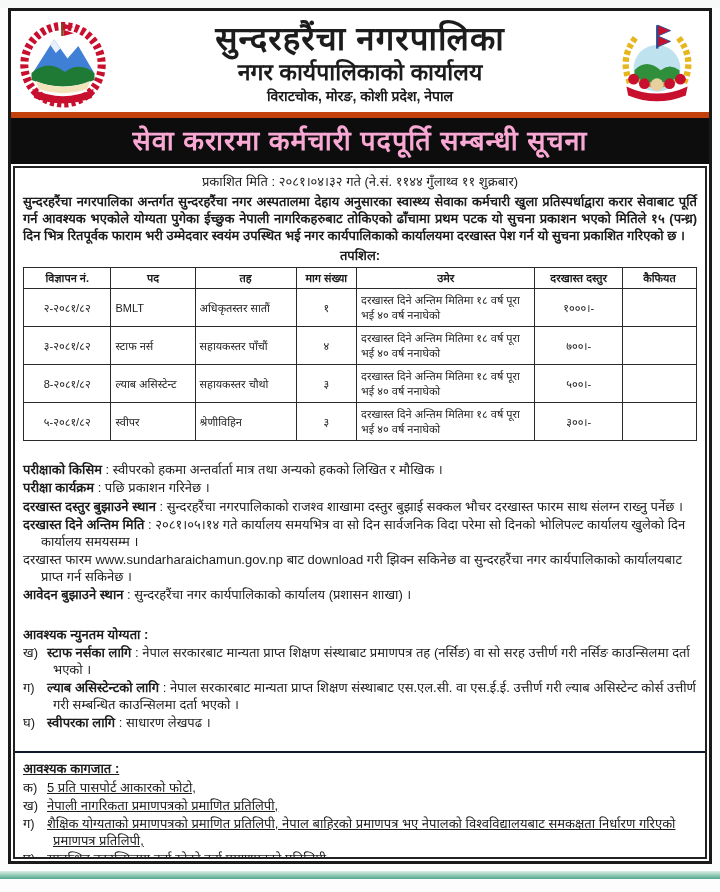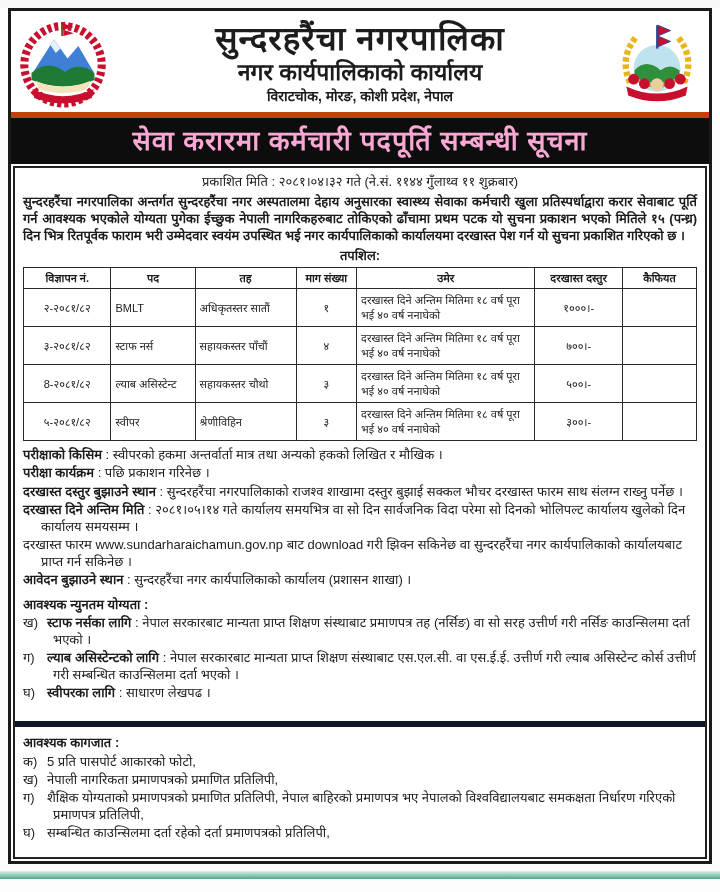--- a/index.html
+++ b/index.html
@@ -36,29 +36,30 @@
   .tapasil { text-align:center; font-weight:bold; margin:2px 0 3px 0; }
   
   table { width:100%; border-collapse:collapse; table-layout:fixed; }
   th,td { border:1.6px solid #2a2a2a; padding:2px 4px; font-size:11px; }
   th { font-weight:bold; text-align:center; padding:3px 2px; }
   td { height:38px; }
   td.c { text-align:center; }
   td.l { text-align:left; }
   td.fee { text-align:center; }
   
-  .sect { margin-top:4px; }
+  .sect { margin-top:19px; }
   .item { padding-left:18px; text-indent:-18px; margin-top:1px; }
   .item b { font-weight:bold; }
   .list-item { padding-left:30px; text-indent:-30px; margin-top:1px; }
   .list-key { display:inline-block; width:24px; text-indent:0; }
   .heading { font-weight:bold; margin-top:3px; }
   .docs-sect {
     margin:20px -10px 0 -10px; padding:4px 10px 0 10px;
-    border-top:6px solid #0f172a;
+    border-top:2px solid #0f172a;
+    text-decoration:underline;
   }
   
   .teal-bar {
     margin:7px 0 0 0; height:8px; width:720px;
     background:linear-gradient(#dcefe7 0%, #9ecfbc 45%, #4fa78b 100%);
   }
 </style>
 </head>
 <body>
 

